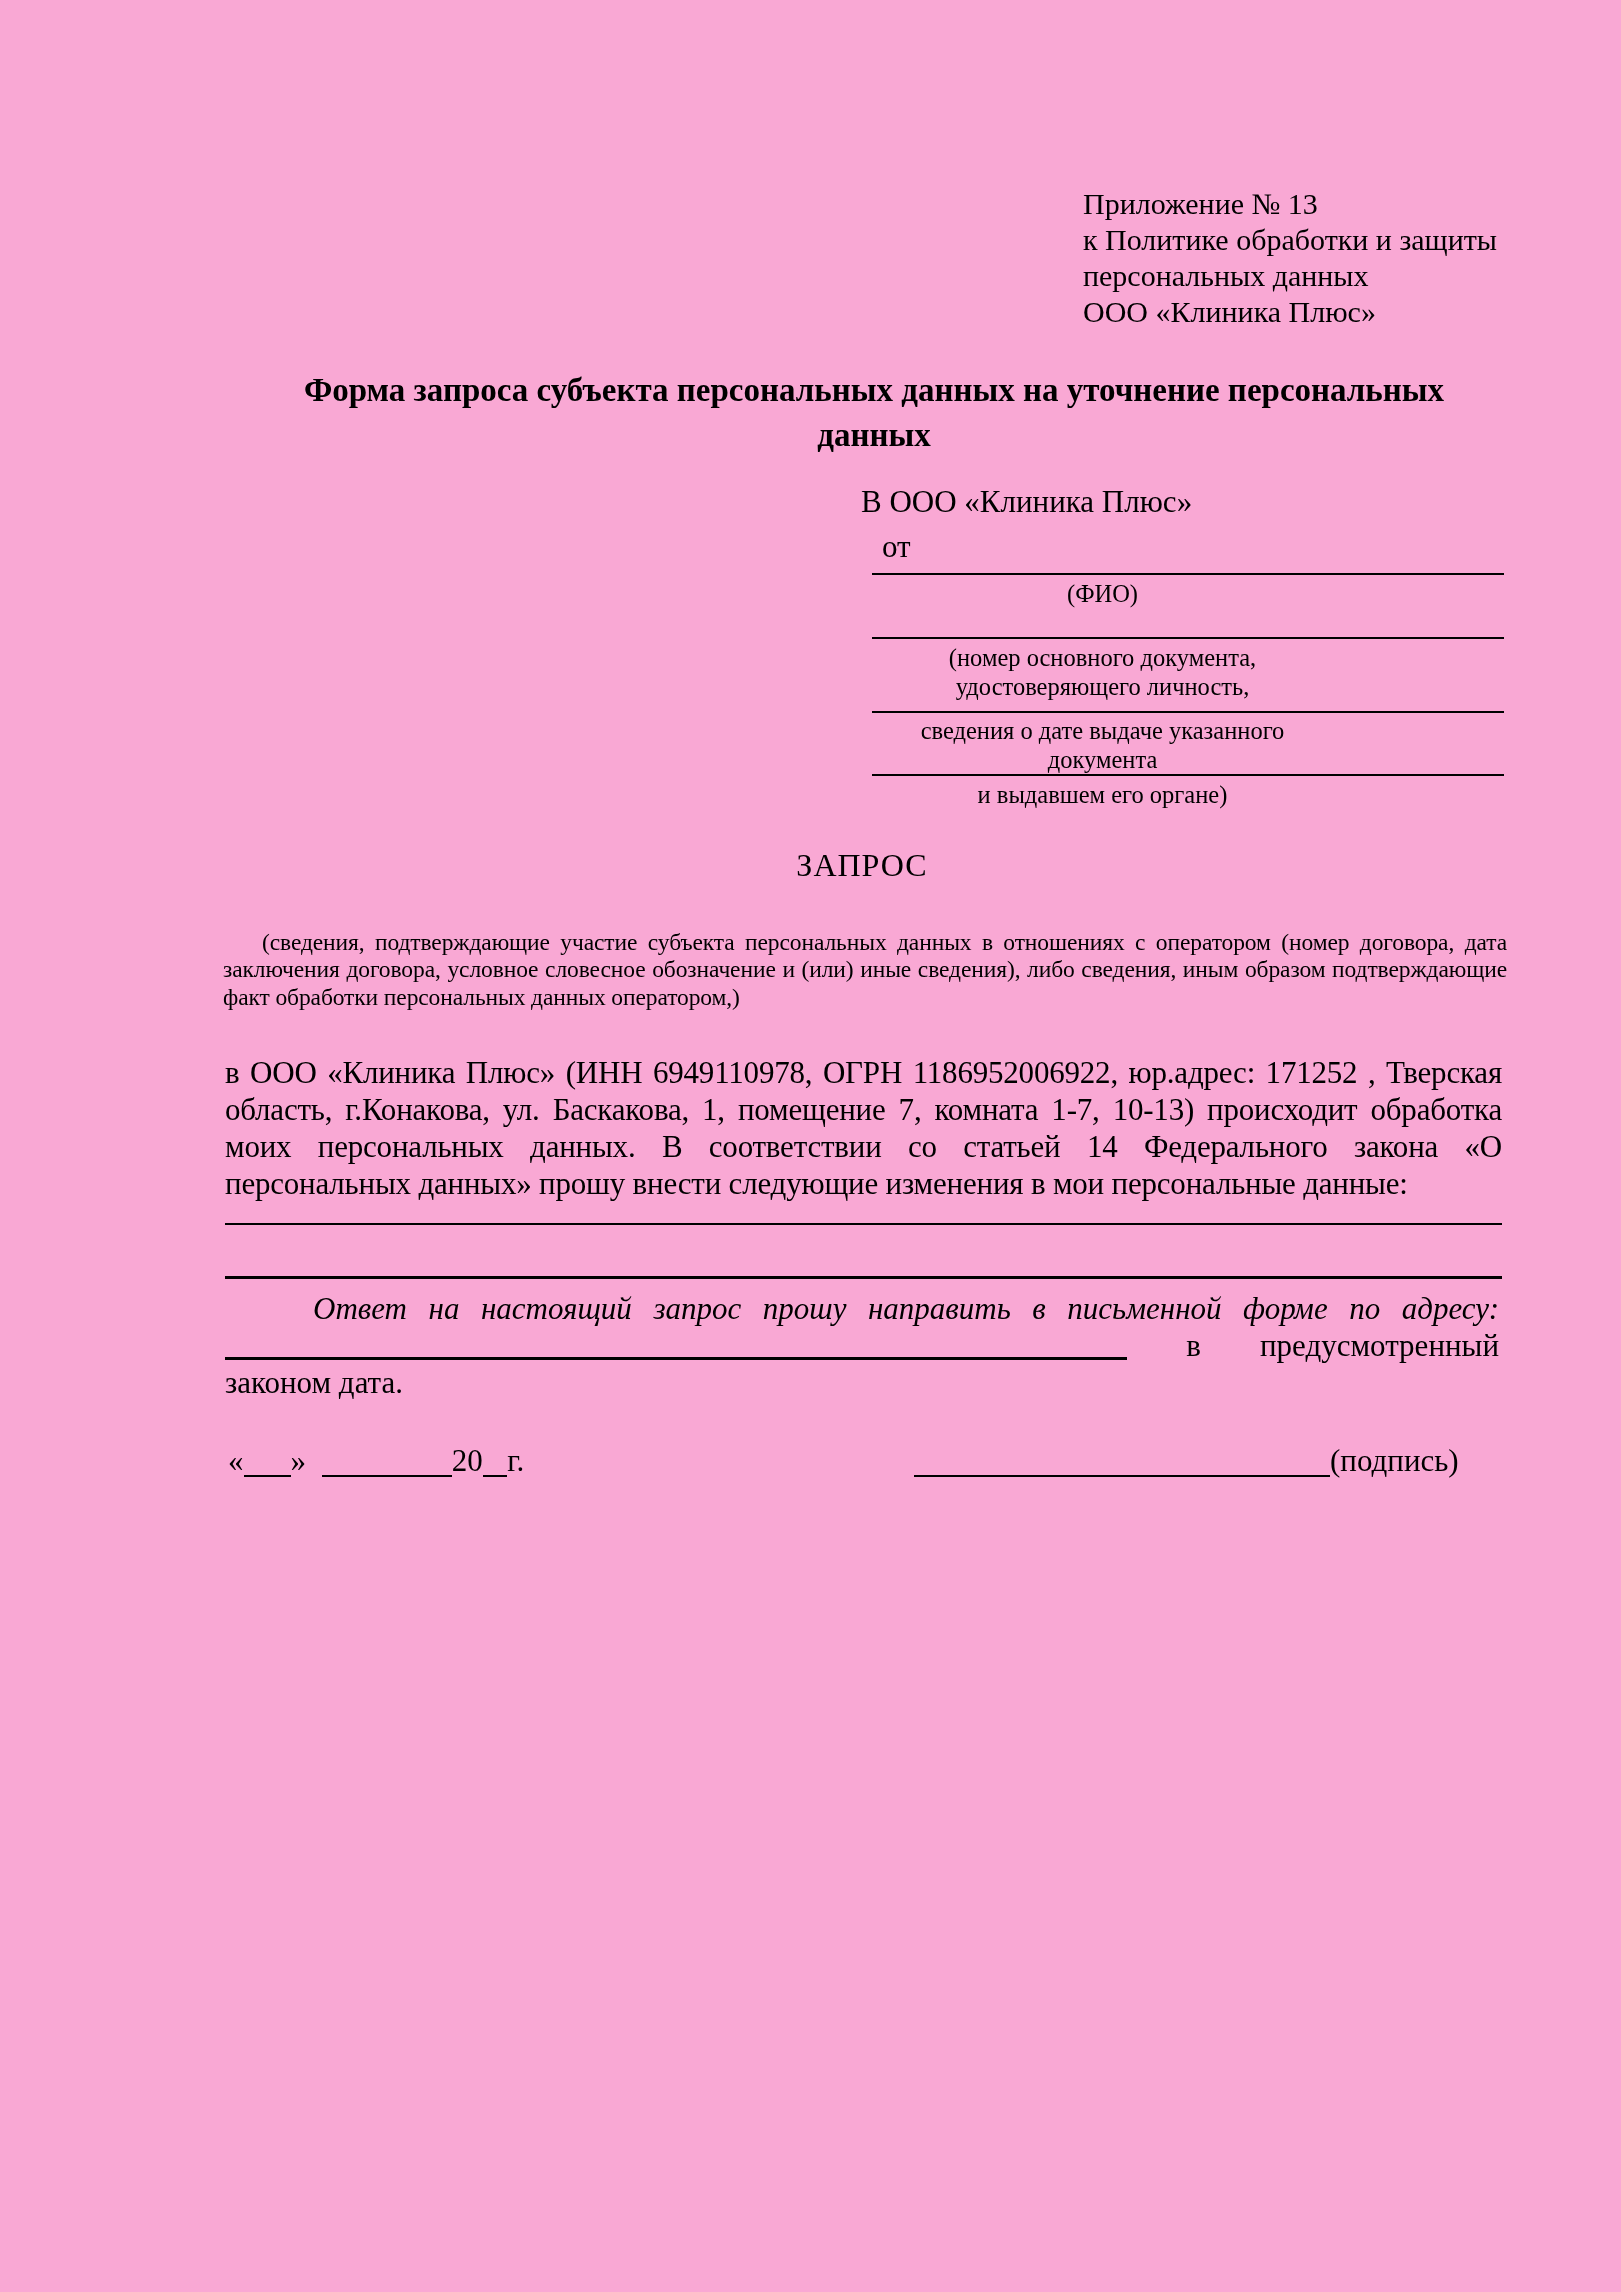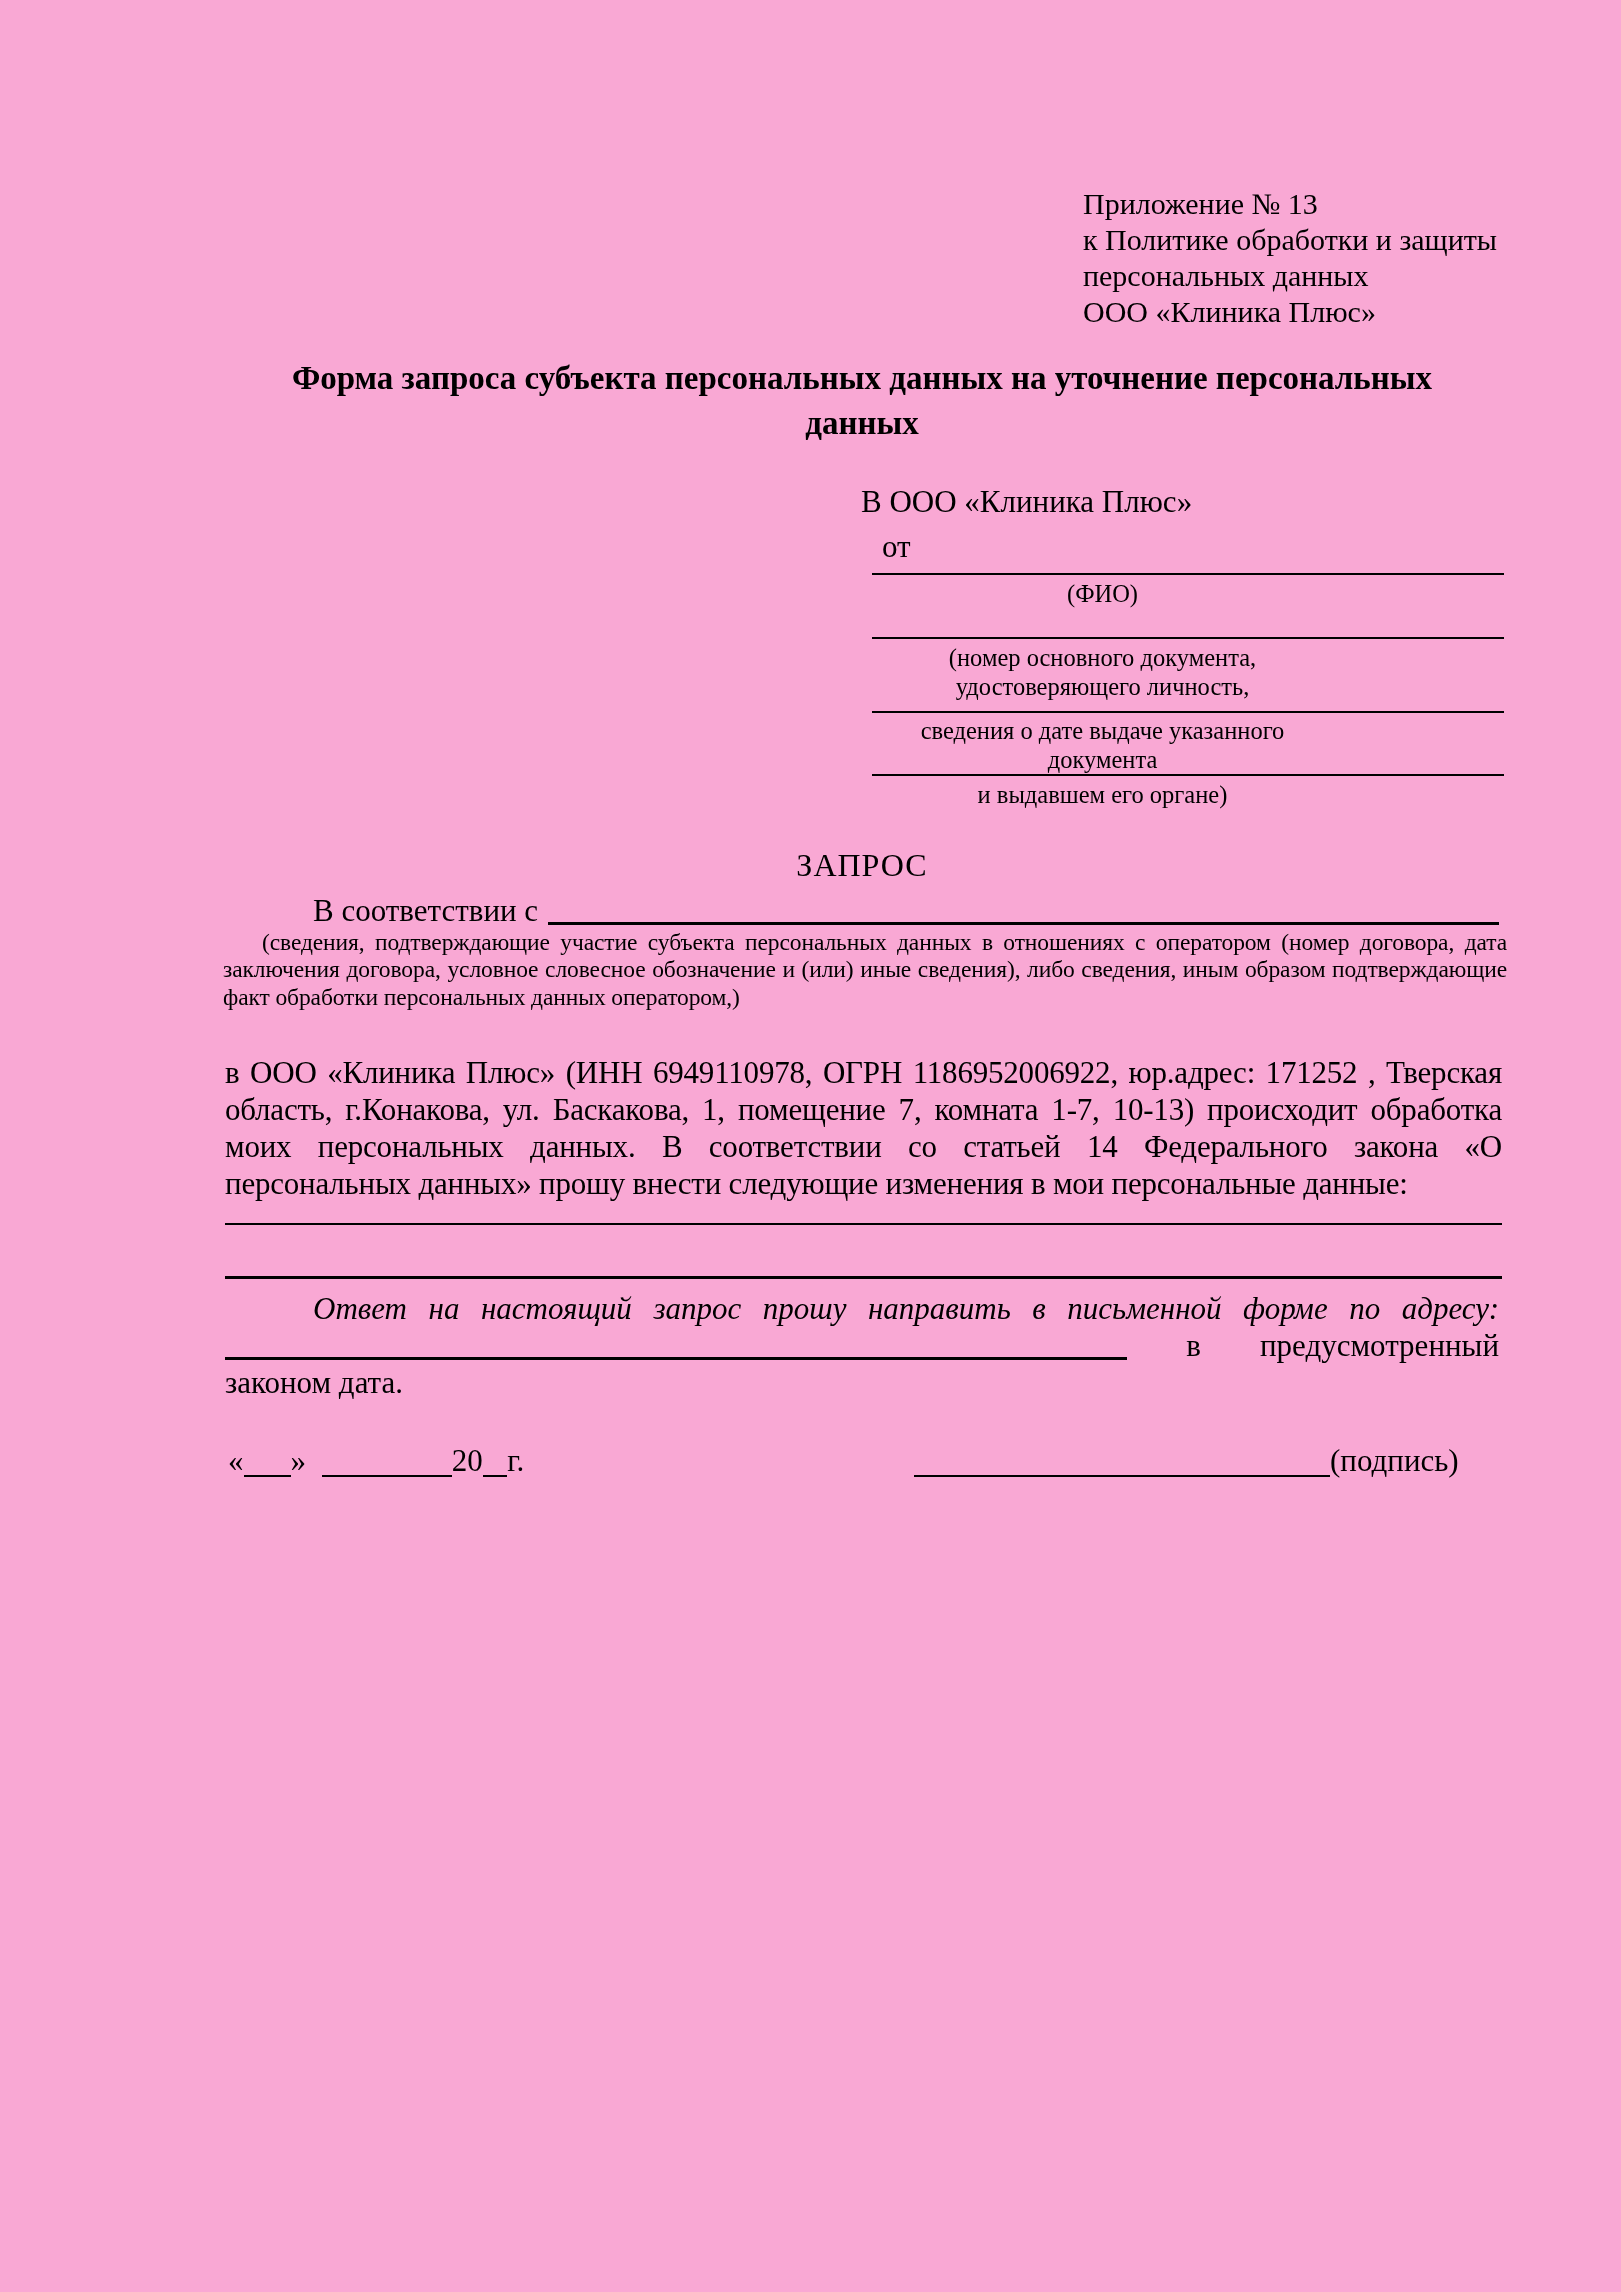--- a/index.html
+++ b/index.html
@@ -8,21 +8,21 @@
     width:1621px;height:2293px;
     background:#f9a8d4;color:#000000;
     font-family:"Liberation Serif","DejaVu Serif",serif;
     overflow:hidden;
   }
   
   .appendix{position:absolute;left:1083px;top:186px;font-size:30px;line-height:36px;}
   
   .doc-title{
     position:absolute;left:225px;top:356px;width:1274px;
-    padding:0;margin:0;box-sizing:border-box;
+    padding:0;margin:12px;box-sizing:border-box;
     text-align:center;font-size:33px;line-height:45px;font-weight:bold;
   }
   .doc-title-inner{display:block;max-width:1147px;margin:0 auto;}
   
   .addr-to{position:absolute;left:861px;top:484px;font-size:31px;}
   .addr-from{position:absolute;left:882px;top:529px;font-size:31px;}
   .fline{position:absolute;left:872px;width:632px;height:0;border-top:2.9px solid #000;}
   .fl1{top:573px;} .fl2{top:637px;} .fl3{top:711px;} .fl4{top:774px;}
   .fcap{position:absolute;left:872px;width:461px;text-align:center;font-size:24.5px;line-height:29px;}
   .fc1{top:579px;} .fc2{top:643px;} .fc3{top:716px;} .fc4{top:780px;}
@@ -73,24 +73,20 @@
   <div class="fcap fc2">(номер основного документа, удостоверяющего личность,</div>
 
   <div class="fline fl3"></div>
   <div class="fcap fc3">сведения о дате выдаче указанного документа</div>
 
   <div class="fline fl4"></div>
   <div class="fcap fc4">и выдавшем его органе)</div>
 
   <div class="zapros">ЗАПРОС</div>
 
-  <div class="intro">
-    <span class="pfx">В соответствии с</span>
-    <span class="hfill"></span>
-  </div>
 
   <div class="note">(сведения, подтверждающие участие субъекта персональных данных в отношениях с оператором (номер договора, дата заключения договора, условное словесное обозначение и (или) иные сведения), либо сведения, иным образом подтверждающие факт обработки персональных данных оператором,)</div>
 
   <div class="bodytext">в ООО «Клиника Плюс» (ИНН 6949110978, ОГРН 1186952006922, юр.адрес: 171252 , Тверская область, г.Конакова, ул. Баскакова, 1, помещение 7, комната 1-7, 10-13) происходит обработка моих персональных данных. В соответствии со статьей 14 Федерального закона «О персональных данных» прошу внести следующие изменения в мои персональные данные:</div>
 
   <div class="blank b1"></div>
   <div class="blank b2"></div>
 
   <div class="reply1">Ответ на настоящий запрос прошу направить в письменной форме по адресу:</div>
   <div class="reply2">

